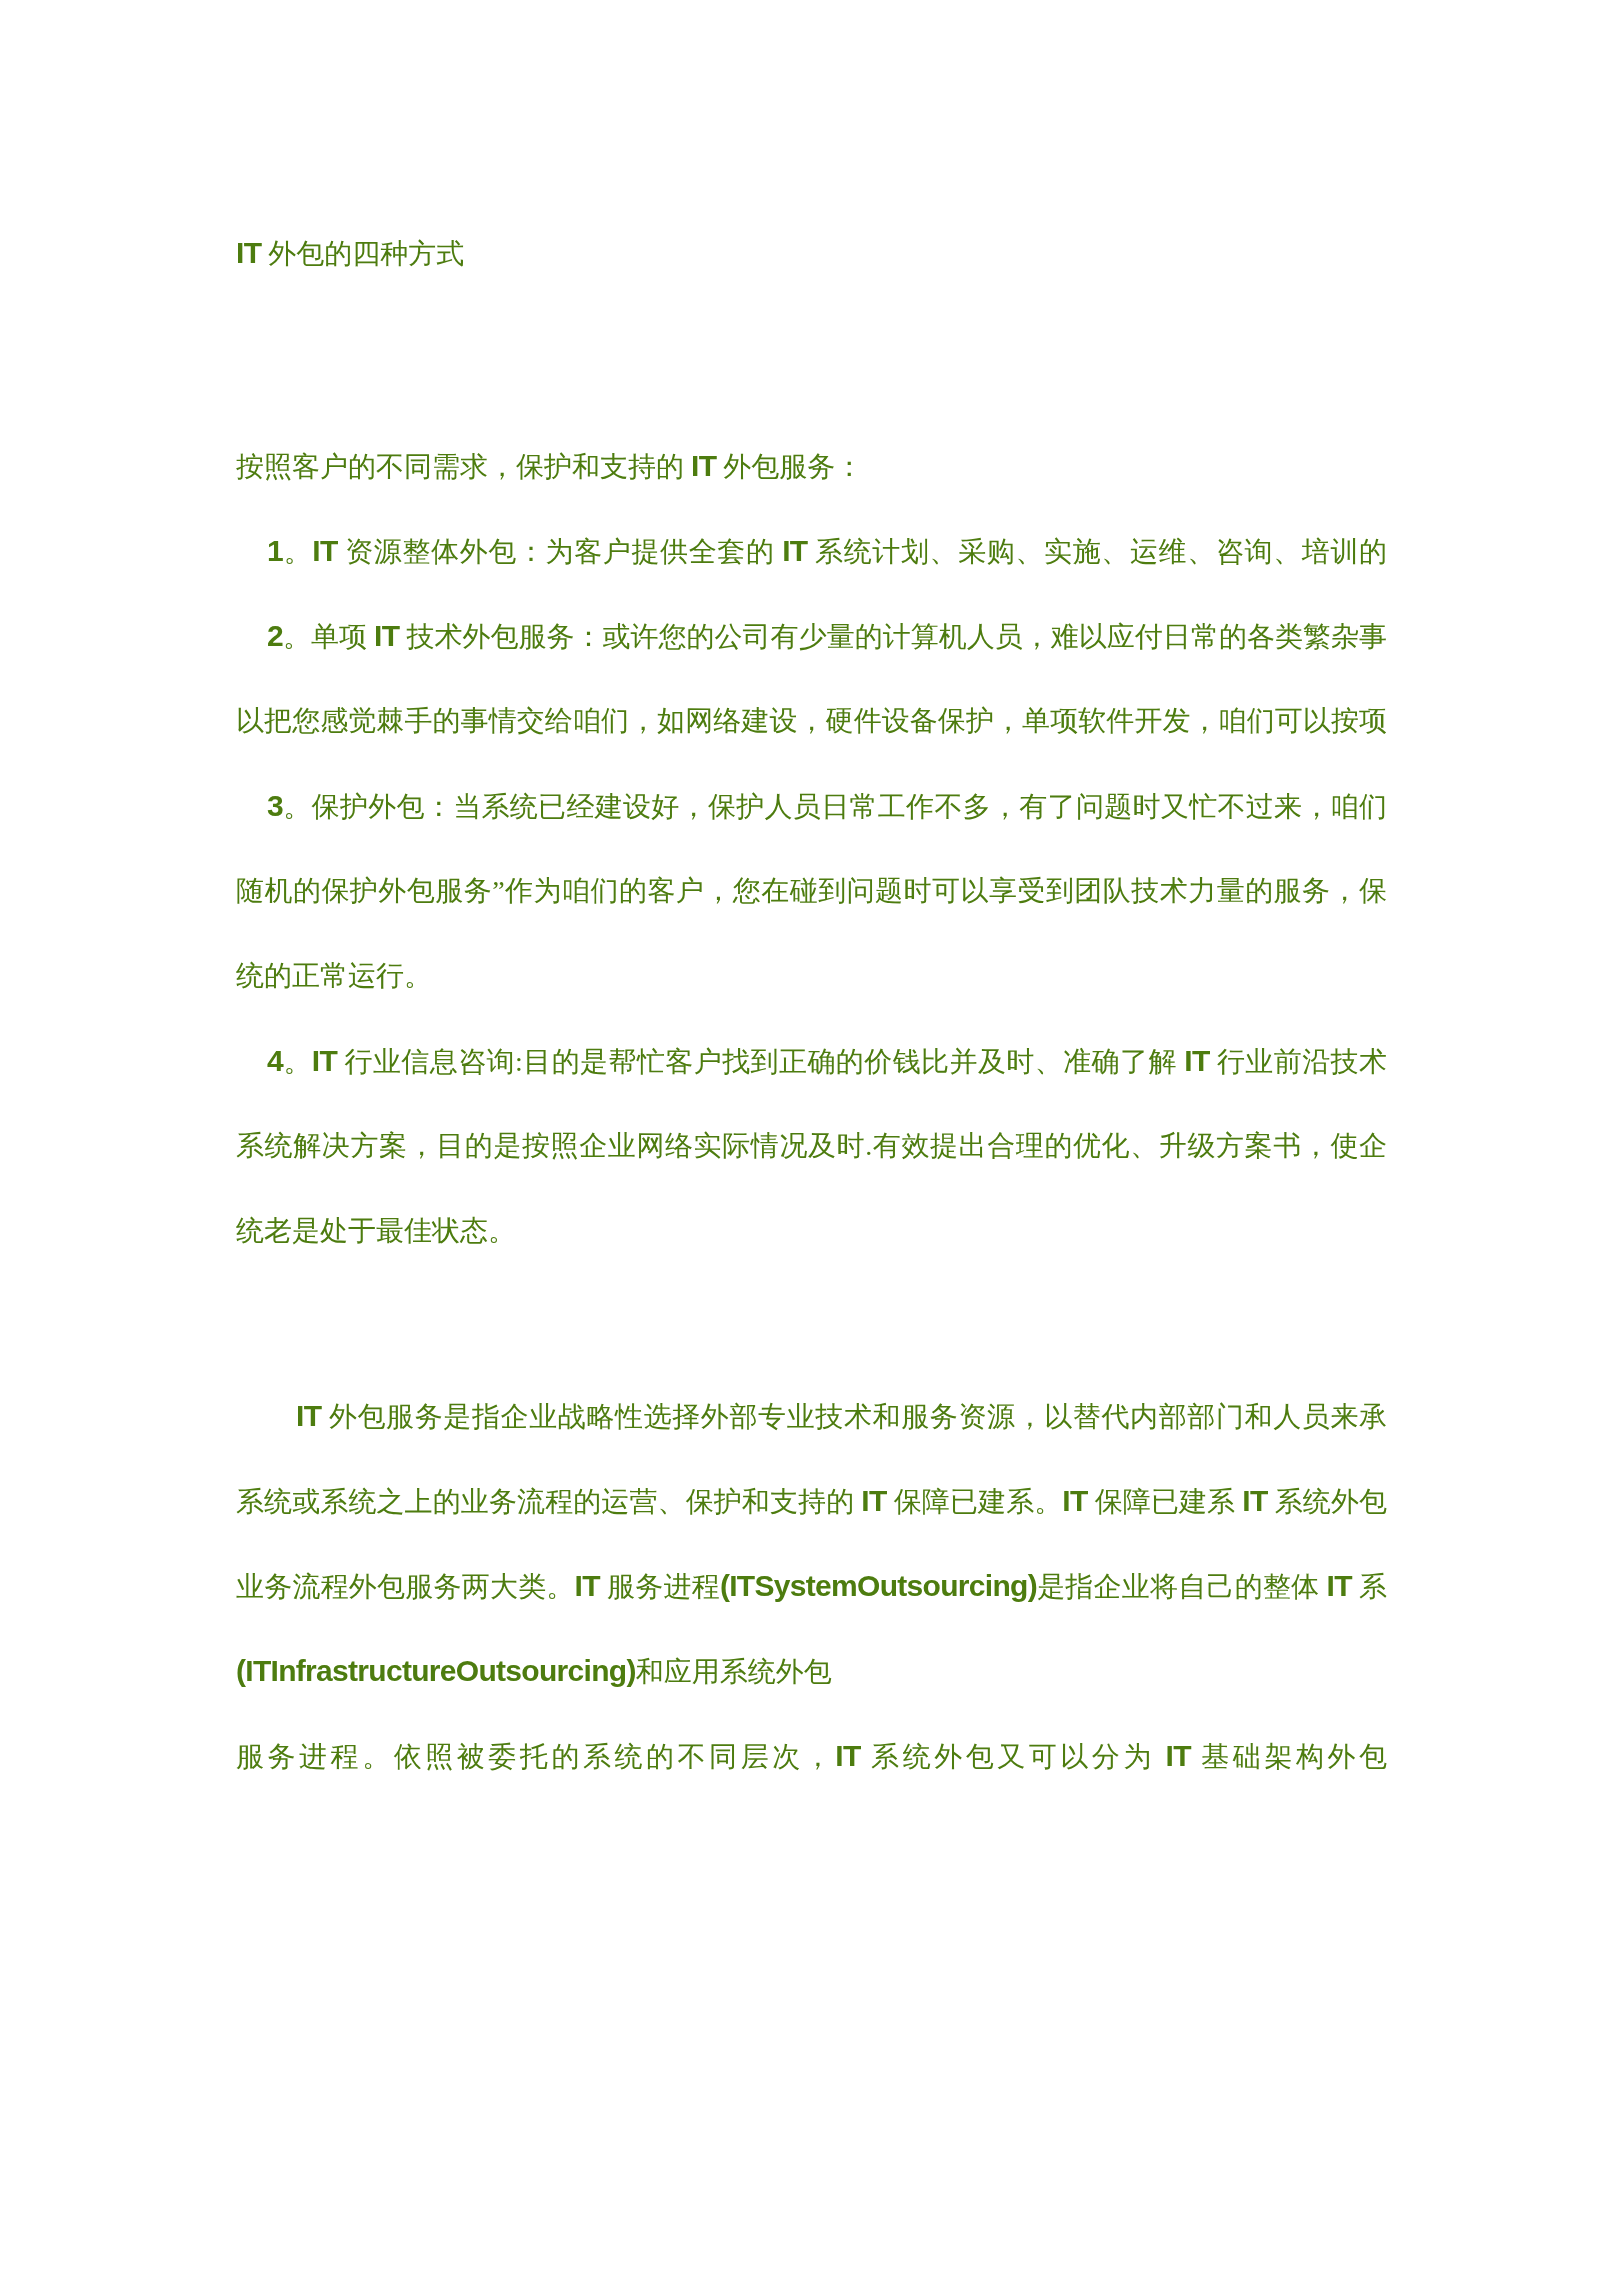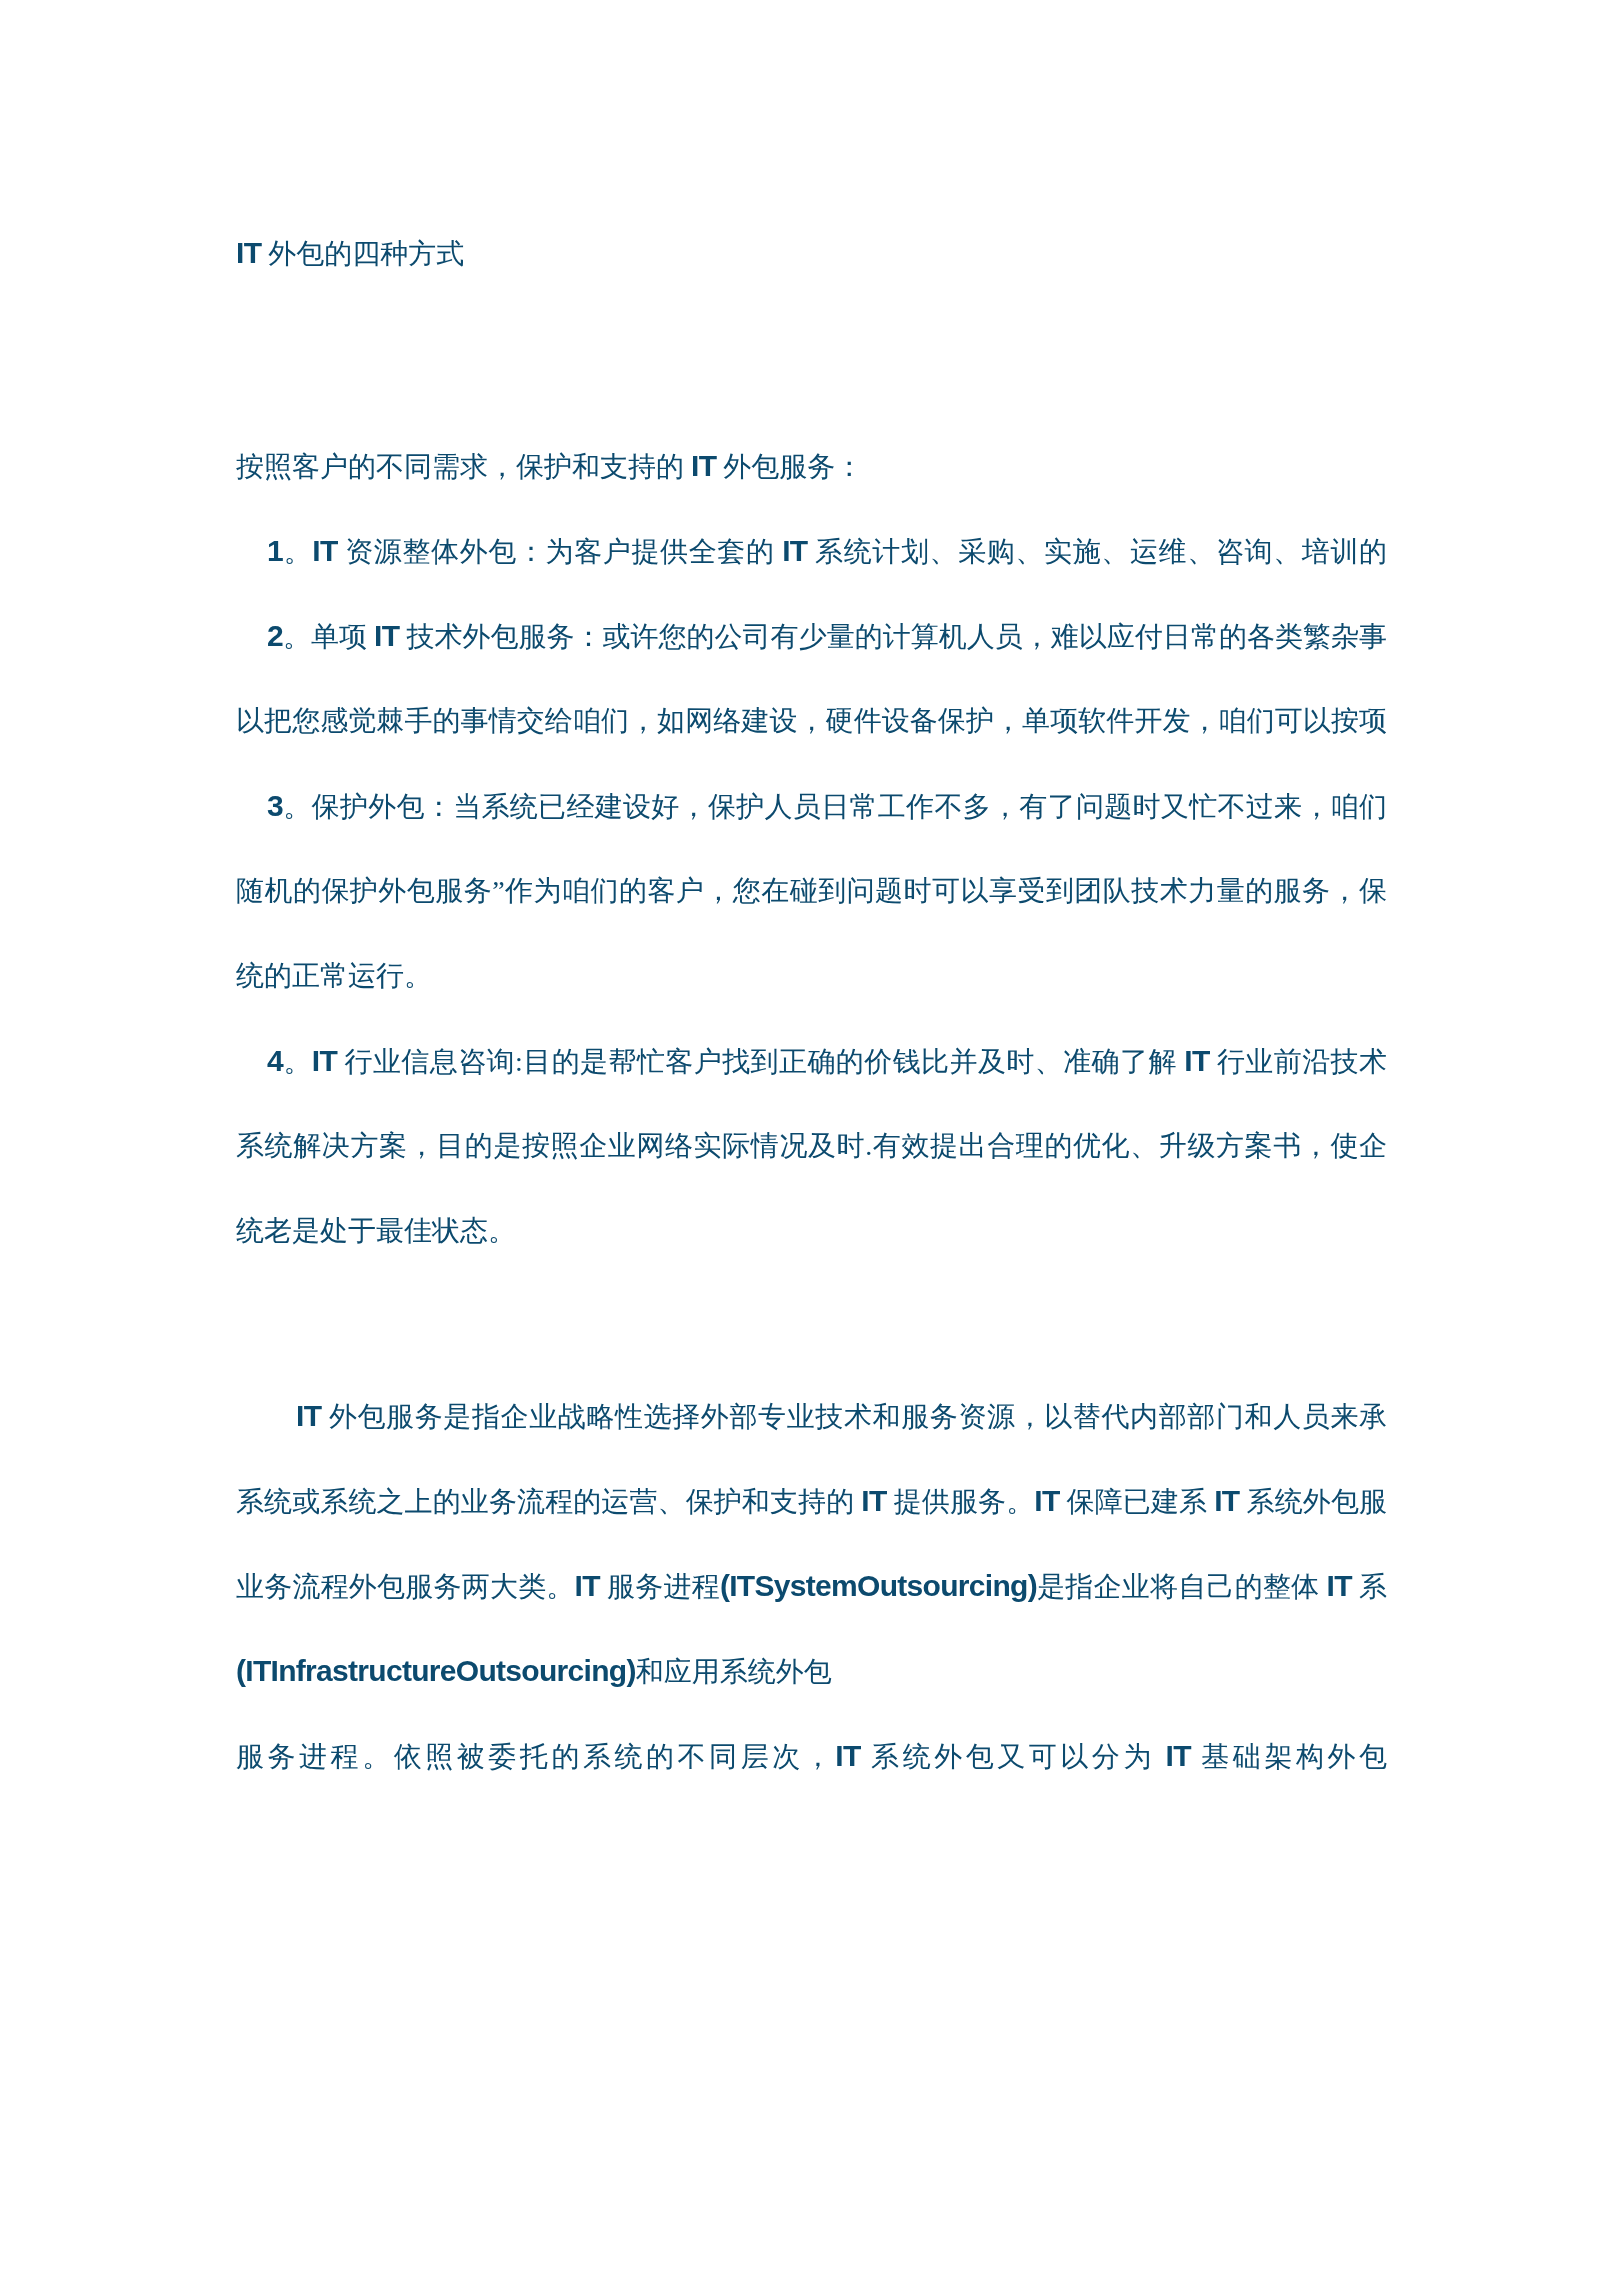--- a/index.html
+++ b/index.html
@@ -18,21 +18,21 @@
     position: absolute;
     left: 236px;
     top: 0;
     width: 1151px;
   }
   .line {
     height: 85px;
     line-height: 85px;
     font-family: "Liberation Serif", "DejaVu Serif", serif;
     font-size: 28px;
-    color: #0c4a6e;
+    color: #4d7c0f;
     white-space: normal;
     overflow: hidden;
   }
   .title-line {
     margin-top: 210px;
   }
   .group-a {
     margin-top: 128px;
   }
   .group-b {
@@ -70,21 +70,21 @@
       <div class="line just ind1"><span class="latin">3</span><span class="cjk">。保护外包：当系统已经建设好，保护人员日常工作不多，有了问题时又忙不过来，咱们可以提供</span></div>
       <div class="line just"><span class="cjk">随机的保护外包服务”作为咱们的客户，您在碰到问题时可以享受到团队技术力量的服务，保障已建系</span></div>
       <div class="line"><span class="cjk">统的正常运行。</span></div>
       <div class="line just ind1"><span class="latin">4</span><span class="cjk">。</span><span class="latin">IT</span><span class="cjk"> 行业信息咨询:目的是帮忙客户找到正确的价钱比并及时、准确了解 </span><span class="latin">IT</span><span class="cjk"> 行业前沿技术动态；</span></div>
       <div class="line just"><span class="cjk">系统解决方案，目的是按照企业网络实际情况及时.有效提出合理的优化、升级方案书，使企业网络系</span></div>
       <div class="line"><span class="cjk">统老是处于最佳状态。</span></div>
     </div>
 
     <div class="group-b">
       <div class="line just ind2"><span class="latin">IT</span><span class="cjk"> 外包服务是指企业战略性选择外部专业技术和服务资源，以替代内部部门和人员来承担企业 </span></div>
-      <div class="line just"><span class="cjk">系统或系统之上的业务流程的运营、保护和支持的 </span><span class="latin">IT</span><span class="cjk"> 提供服务。</span><span class="latin">IT</span><span class="cjk"> 保障已建系 </span><span class="latin">IT</span><span class="cjk"> 系统外包服务和</span></div>
+      <div class="line just"><span class="cjk">系统或系统之上的业务流程的运营、保护和支持的 </span><span class="latin">IT</span><span class="cjk"> 保障已建系。</span><span class="latin">IT</span><span class="cjk"> 保障已建系 </span><span class="latin">IT</span><span class="cjk"> 系统外包服务和</span></div>
       <div class="line just"><span class="cjk">业务流程外包服务两大类。</span><span class="latin">IT</span><span class="cjk"> 服务进程</span><span class="latin">(ITSystemOutsourcing)</span><span class="cjk">是指企业将自己的整体 </span><span class="latin">IT</span><span class="cjk"> 系统或</span></div>
       <div class="line"><span class="latin">(ITInfrastructureOutsourcing)</span><span class="cjk">和应用系统外包</span></div>
       <div class="line just"><span class="cjk">服务进程。依照被委托的系统的不同层次，</span><span class="latin">IT</span><span class="cjk"> 系统外包又可以分为 </span><span class="latin">IT</span><span class="cjk"> 基础架构外包</span></div>
     </div>
 
   </div>
 </div>
 
 
 </body></html>

